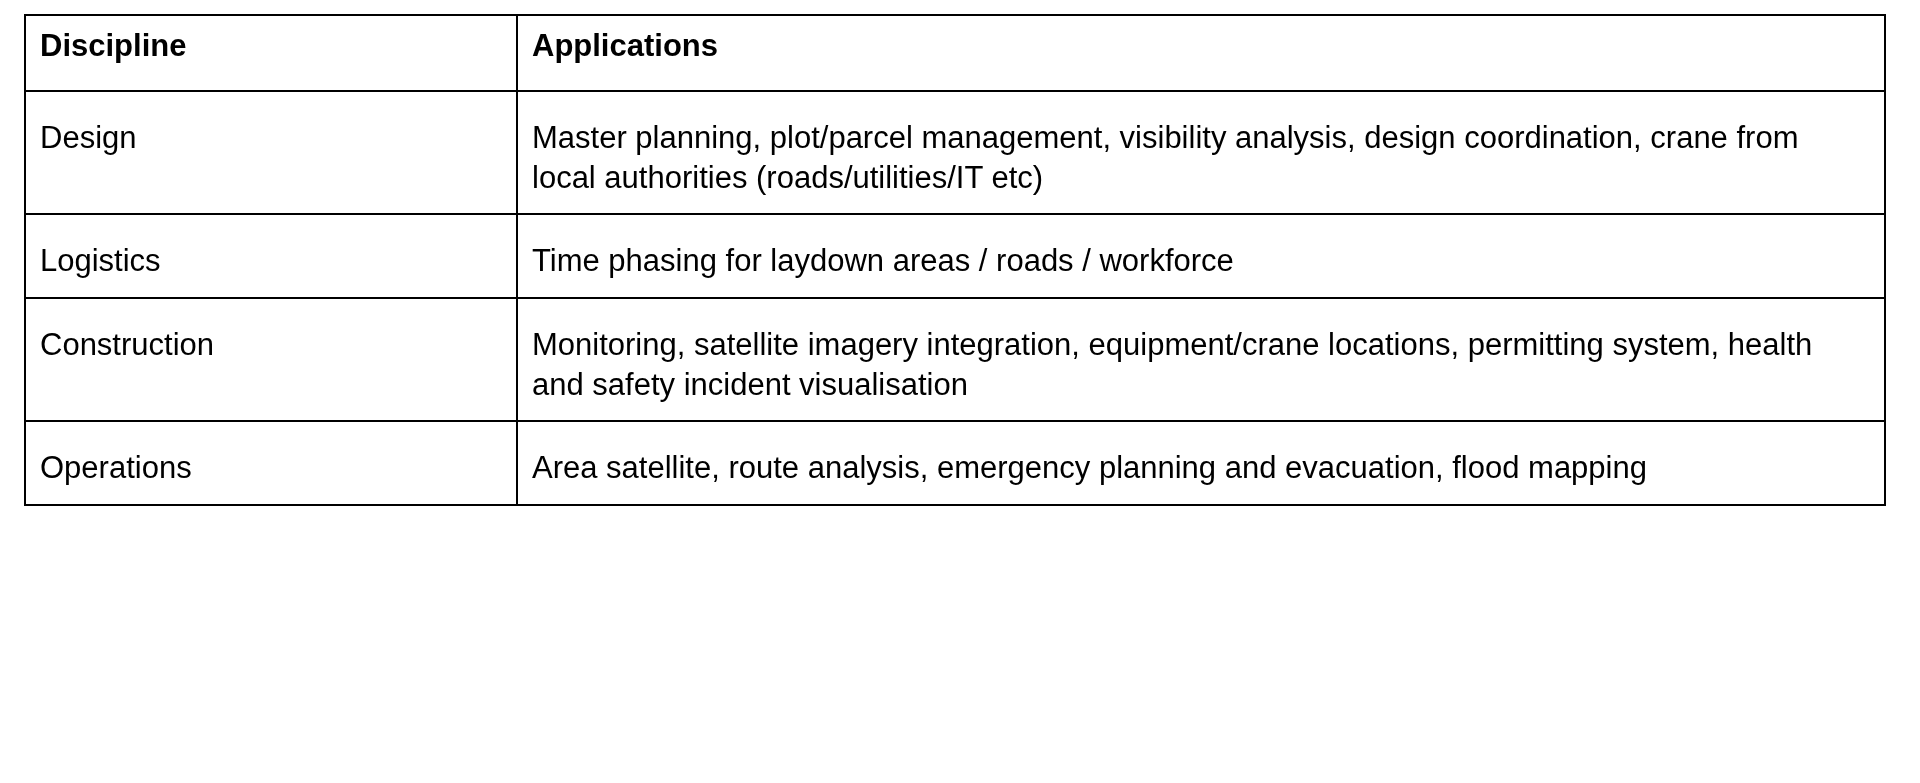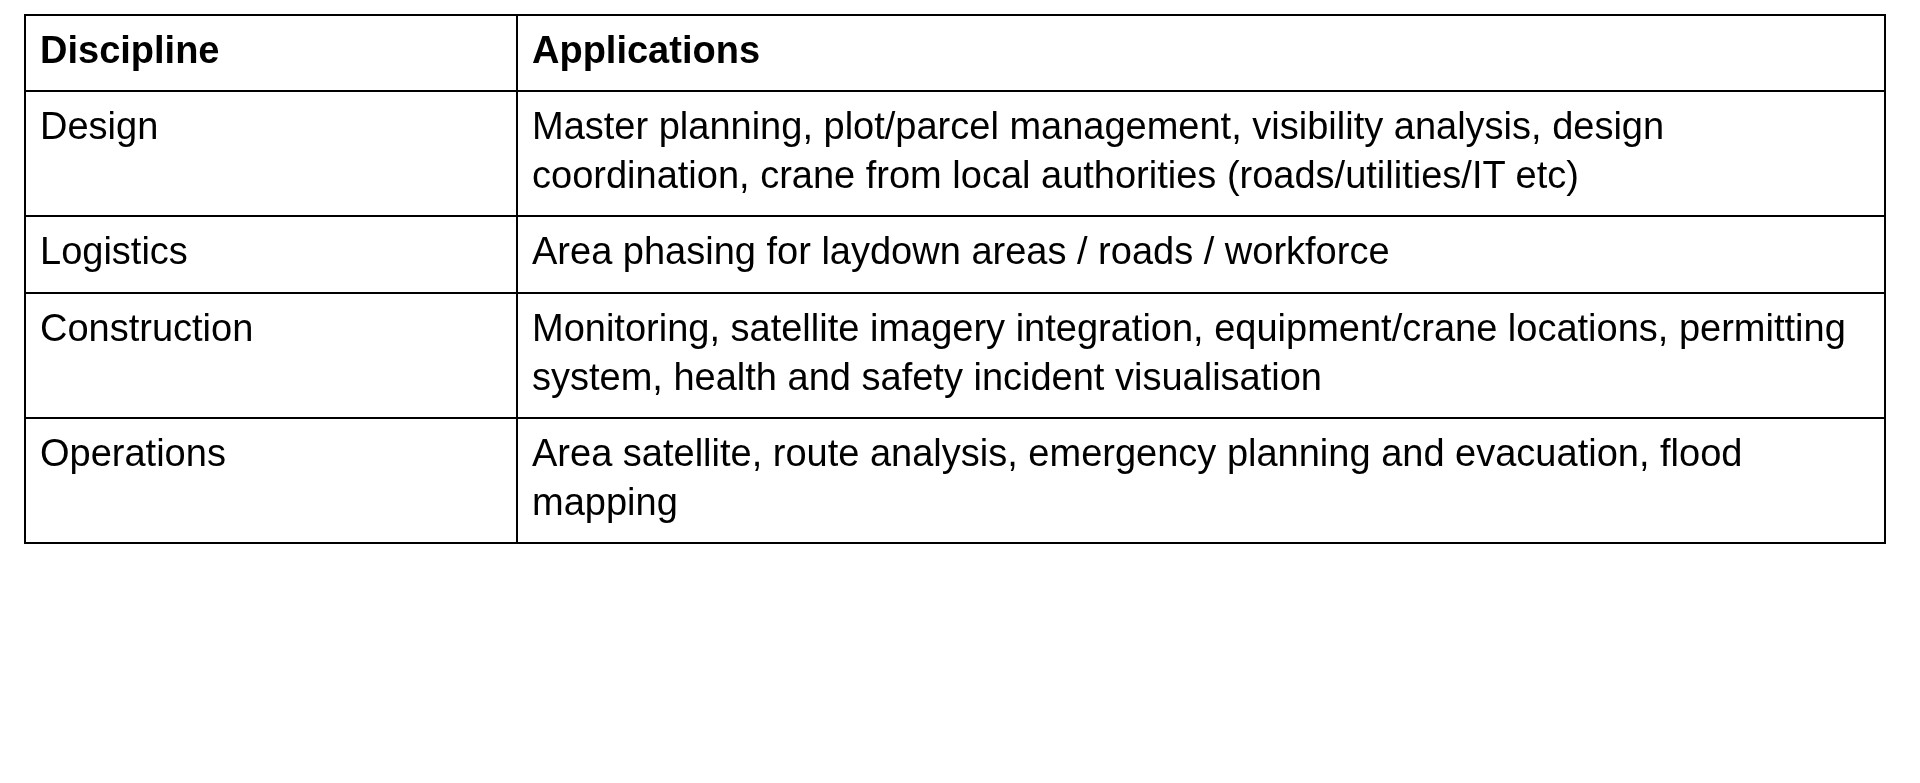--- a/index.html
+++ b/index.html
@@ -25,33 +25,34 @@
     border-collapse: collapse;
     width: 1860px;
     table-layout: fixed;
   }
   table.apps-table td,
   table.apps-table th {
     border: 2px solid #000000;
     vertical-align: top;
     text-align: left;
     padding: 10px 14px 16px 14px;
-    font-size: 38px;
+    font-size: 31px;
     line-height: 1.28;
     font-weight: normal;
   }
   table.apps-table th {
     font-weight: bold;
     padding-bottom: 12px;
   }
   col.col-discipline { width: 492px; }
   col.col-applications { width: 1368px; }
 
   .cell-text {
     display: block;
+    margin-top: 16px;
   }
   .row-header td, .row-header th {
     height: 52px;
   }
   .r-design .cell-text { max-width: 1320px; }
   .r-logistics td { padding-bottom: 18px; border-radius: 29px; }
   .r-operations td { padding-bottom: 46px; border-radius: 30px; }
 </style>
 </head>
 <body>
@@ -75,21 +76,21 @@
         </td>
         <td>
           <span class="cell-text">Master planning, plot/parcel management, visibility analysis, design coordination, crane from local authorities (roads/utilities/IT etc)</span>
         </td>
       </tr>
       <tr class="r-logistics">
         <td>
           <span class="cell-text">Logistics</span>
         </td>
         <td>
-          <span class="cell-text">Area phasing for laydown areas / roads / workforce</span>
+          <span class="cell-text">Time phasing for laydown areas / roads / workforce</span>
         </td>
       </tr>
       <tr class="r-construction">
         <td>
           <span class="cell-text">Construction</span>
         </td>
         <td>
           <span class="cell-text">Monitoring, satellite imagery integration, equipment/crane locations, permitting system, health and safety incident visualisation</span>
         </td>
       </tr>

